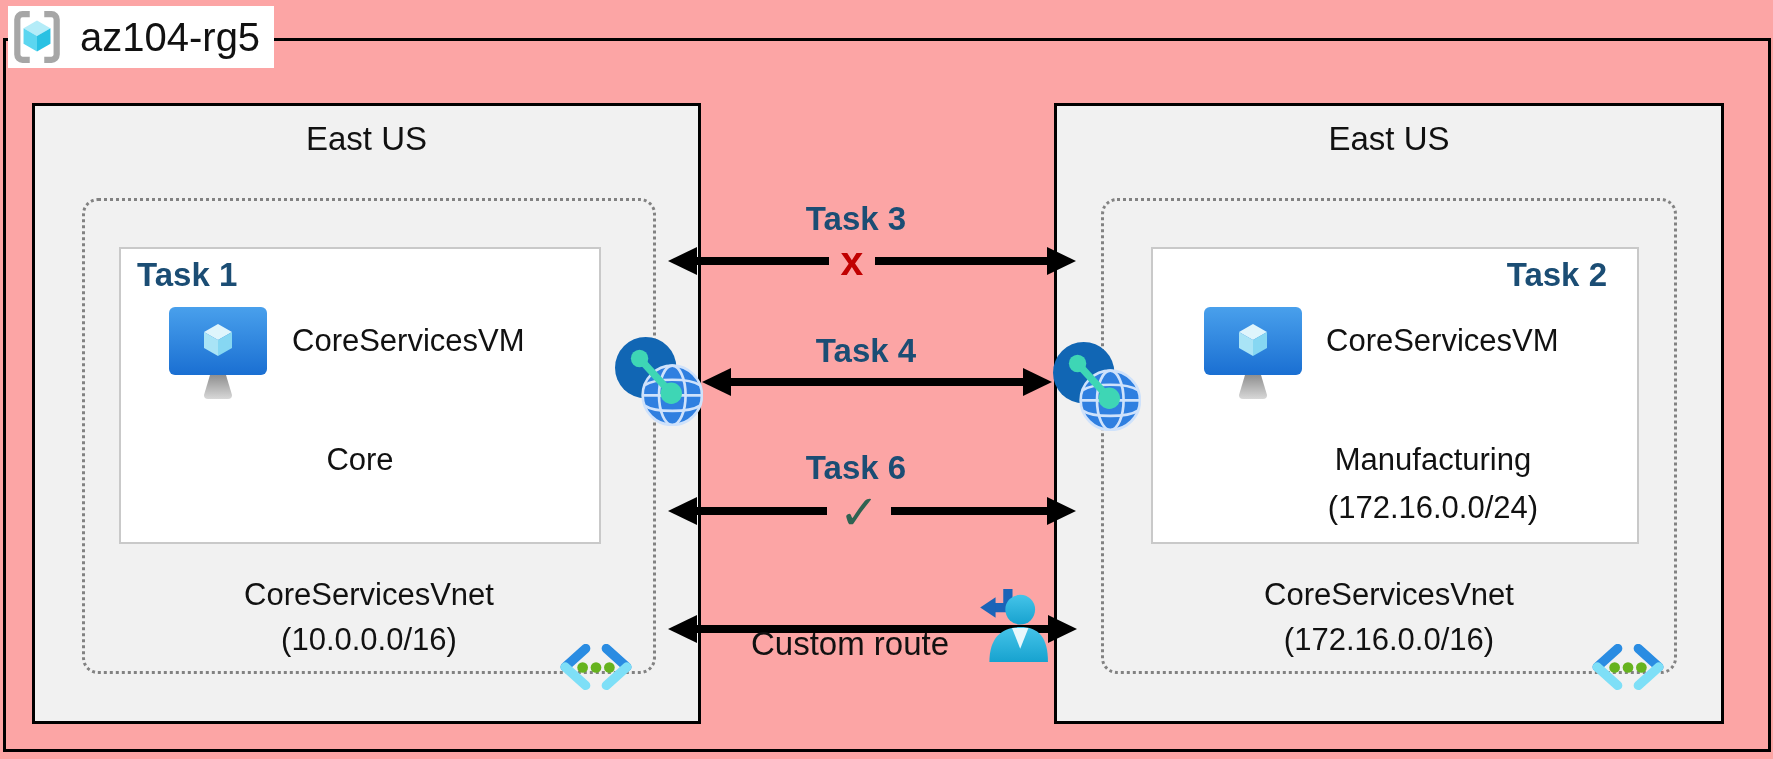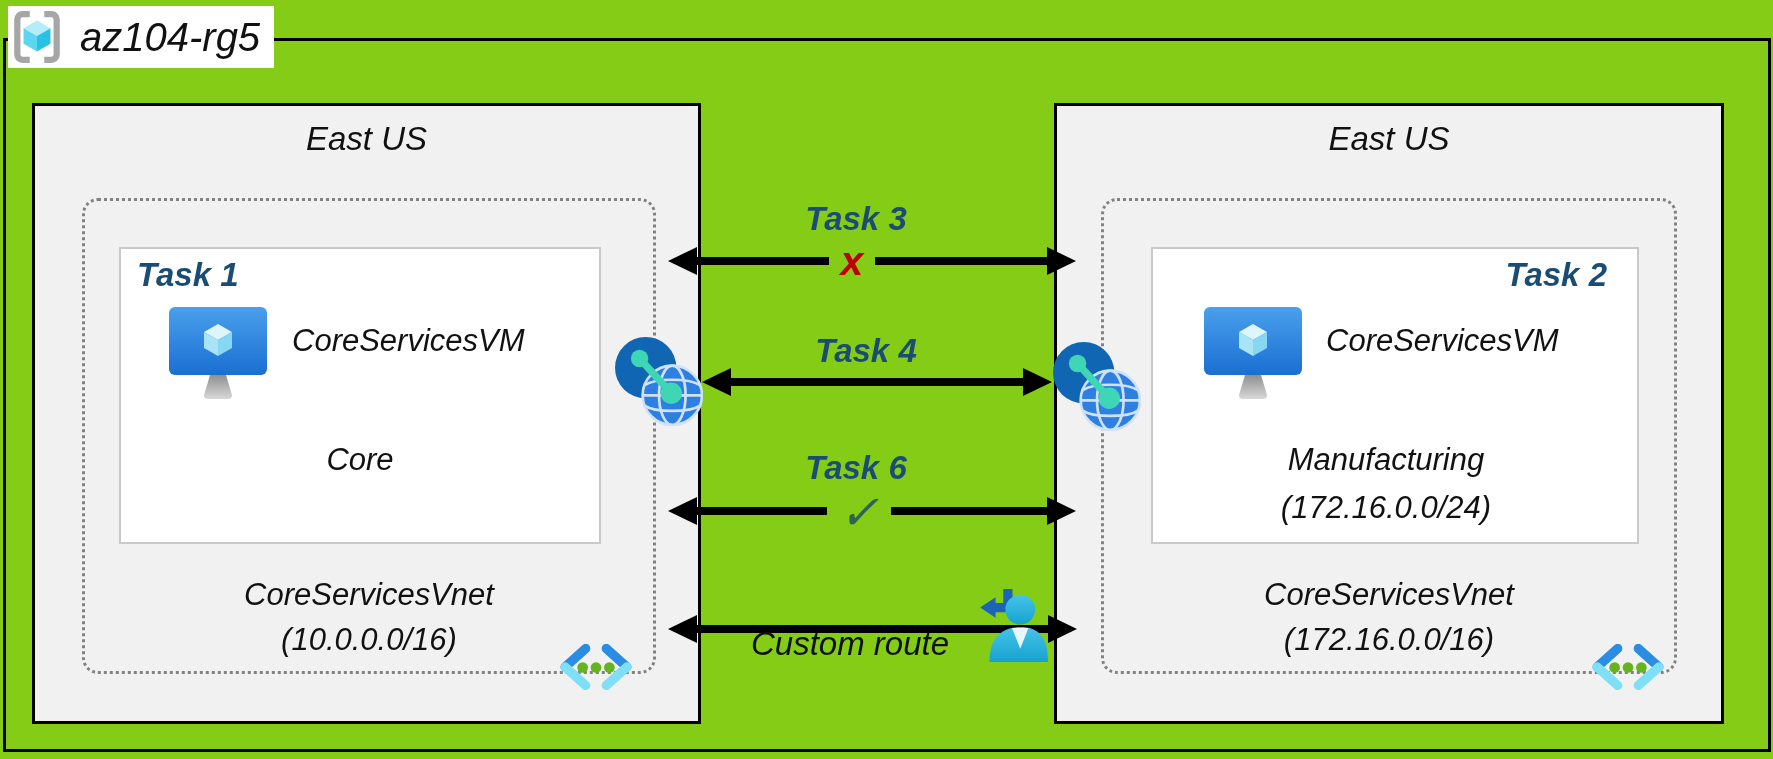--- a/index.html
+++ b/index.html
@@ -1,18 +1,18 @@
 <!DOCTYPE html>
 <html><head>
 <meta charset="utf-8">
 <style>
   * { margin:0; padding:0; box-sizing:border-box; }
   html,body { background:#ffffff; }
   body { font-family:"Liberation Sans", sans-serif; }
-  .canvas { position:relative; width:1773px; height:759px; background:#84cc16; overflow:hidden;font-style:italic; }
+  .canvas { position:relative; width:1773px; height:759px; background:#fca5a5; overflow:hidden; }
 
   .rg-border { position:absolute; left:3px; top:38px; width:1768px; height:714px;
                border:3px solid #000; background:transparent; }
 
   .rg-head { position:absolute; left:8px; top:6px; height:62px; display:flex;
              align-items:center; gap:14px; background:#fff; padding-right:14px; z-index:8; }
   .rg-label { font-size:40px; color:#111; white-space:nowrap; }
 
   .region { position:absolute; top:103px; height:621px; background:#f1f1f1;
             border:3px solid #000; z-index:1; }
@@ -44,21 +44,21 @@
   .vm-icon-right { left:1203px; top:306px; }
 
   .vm-label { position:absolute; top:322px; font-size:31px; color:#111; line-height:38px;
               z-index:4; white-space:nowrap; }
   .vm-label-left  { left:292px; }
   .vm-label-right { left:1326px; }
 
   .centered-text { position:absolute; text-align:center; font-size:31px; color:#111;
                    line-height:38px; z-index:4; }
   .subnet-name-left,  .subnet-cidr-left  { left:119px; width:482px; }
-  .subnet-name-right, .subnet-cidr-right { left:1108px; width:556px; }
+  .subnet-name-right, .subnet-cidr-right { left:1155px; width:556px; }
   .subnet-name-left,  .subnet-name-right { top:441px; }
   .subnet-cidr-left,  .subnet-cidr-right { top:489px; }
 
   .vnet-name-left,  .vnet-cidr-left  { left:82px;  width:574px; }
   .vnet-name-right, .vnet-cidr-right { left:1101px; width:576px; }
   .vnet-name-left,  .vnet-name-right { top:576px; }
   .vnet-cidr-left,  .vnet-cidr-right { top:621px; }
 
   .vnet-icon-left  { left:560px;  top:644px; }
   .vnet-icon-right { left:1592px; top:644px; }

